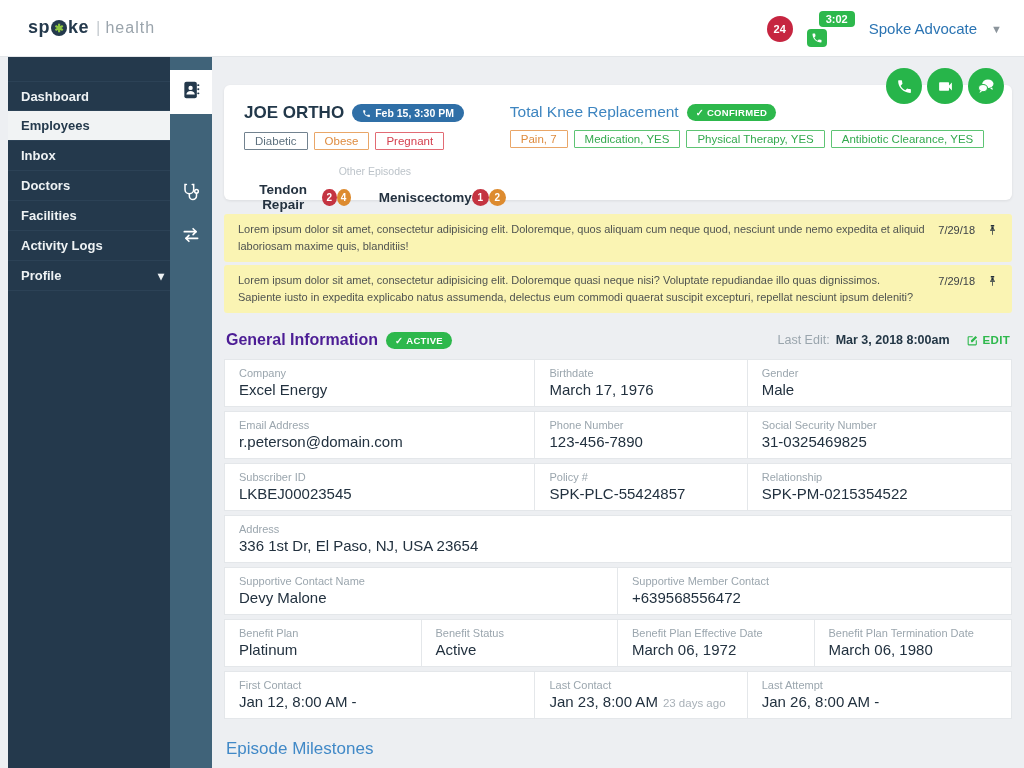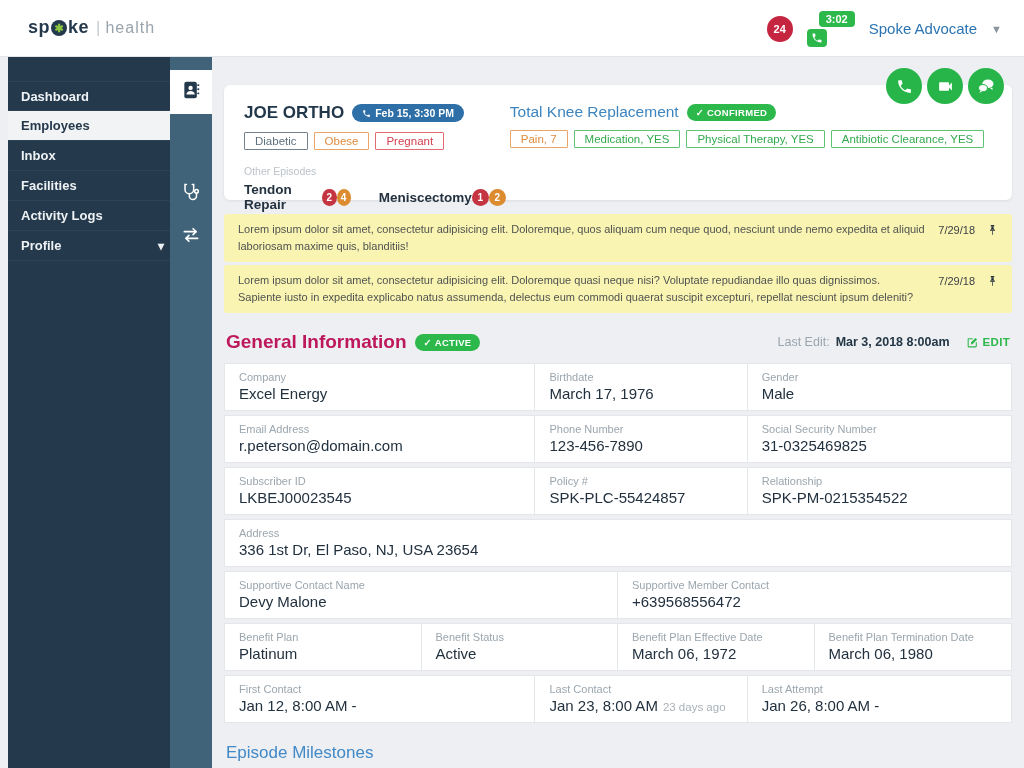--- a/index.html
+++ b/index.html
@@ -39,21 +39,21 @@
   .strip-tab { position:absolute; left:0; top:13px; width:42px; height:44px; background:#fff;
     display:flex; align-items:center; justify-content:center; }
   .strip-icon { position:absolute; left:0; width:42px; height:30px; display:flex; align-items:center; justify-content:center; }
 
   
   .main { position:absolute; left:212px; top:57px; right:0; bottom:0; background:#edeff2;
     padding:0 12px; overflow:hidden; }
 
   
   .patient-card { position:relative; margin-top:28px; background:#fff; border-radius:6px;
-    box-shadow:0 1px 3px rgba(0,0,0,.08); padding:18px 20px 16px 20px; height:115px; display:flex; }
+    box-shadow:0 1px 3px rgba(0,0,0,.08); padding:18px 20px 16px 20px; height:115px; display:flex;text-align:center; }
   .pc-left { width:35%; }
   .name-row { display:flex; align-items:center; gap:8px; }
   .p-name { font-size:17px; font-weight:800; color:#22384a; }
   .date-pill { background:#2f6fa7; color:#fff; font-size:10.5px; font-weight:700;
     padding:3px 10px; border-radius:10px; display:flex; align-items:center; gap:4px; }
   .tag-row { display:flex; gap:6px; margin-top:9px; flex-wrap:wrap;}
   .pill { border-radius:1px; padding:2px 10px; font-size:11.5px; background:#fff; border:1px solid; }
   .pill.slate { border-color:#72828f; color:#5d707e; }
   .pill.orange { border-color:#e9a668; color:#de8b3e; }
   .pill.red { border-color:#e26b74; color:#d4404f; }
@@ -76,21 +76,21 @@
 
   
   .notes { margin-top:14px; display:flex; flex-direction:column; gap:3px; }
   .note { background:#faf4b3; border-radius:3px; padding:7px 14px; display:flex; align-items:flex-start; gap:12px; }
   .note-text { flex:1; font-size:11px; line-height:1.55; color:#4f5350; }
   .note-date { font-size:11px; color:#3c4146; margin-top:3px; white-space:nowrap; }
   .note-pin { margin-top:2px; cursor:pointer; }
 
   
   .gi-header { display:flex; align-items:center; margin-top:18px; padding:0 2px; }
-  .gi-title { font-size:19px; font-weight:800; color:#be185d; }
+  .gi-title { font-size:16px; font-weight:800; color:#4c1d95; }
   .gi-header .status-pill { margin-left:8px; }
   .gi-right { margin-left:auto; display:flex; align-items:center; gap:6px; }
   .last-edit-label { font-size:12.5px; color:#9aa5ad; }
   .last-edit-value { font-size:12.5px; color:#243746; font-weight:700; }
   .edit-btn { display:flex; align-items:center; gap:4px; color:#2db84c; font-size:11.5px; font-weight:700;
     margin-left:10px; cursor:pointer; letter-spacing:.3px;}
 
   .gi-grid { margin-top:10px; display:flex; flex-direction:column; gap:4px; }
   .gi-row { display:flex; background:#fff; border:1px solid #e4e7ea; }
   .cell { padding:7px 14px 8px 14px; border-right:1px solid #e4e7ea; }
@@ -127,20 +127,21 @@
     </div>
     <span class="user-name">Spoke Advocate</span>
     <span class="caret">▼</span>
   </div>
 </div>
 
 <div class="sidebar">
   <div class="side-item">Dashboard</div>
   <div class="side-item active">Employees</div>
   <div class="side-item">Inbox</div>
+  <div class="side-item">Doctors</div>
   <div class="side-item">Facilities</div>
   <div class="side-item">Activity Logs</div>
   <div class="side-item"><span>Profile</span><span class="caret">▾</span></div>
 </div>
 
 <div class="iconstrip">
   <div class="strip-tab">
     <span>
       <svg width="20" height="20" viewBox="0 0 24 24">
           <rect x="4" y="2" width="15" height="20" rx="2.5" fill="#24394c"></rect>

